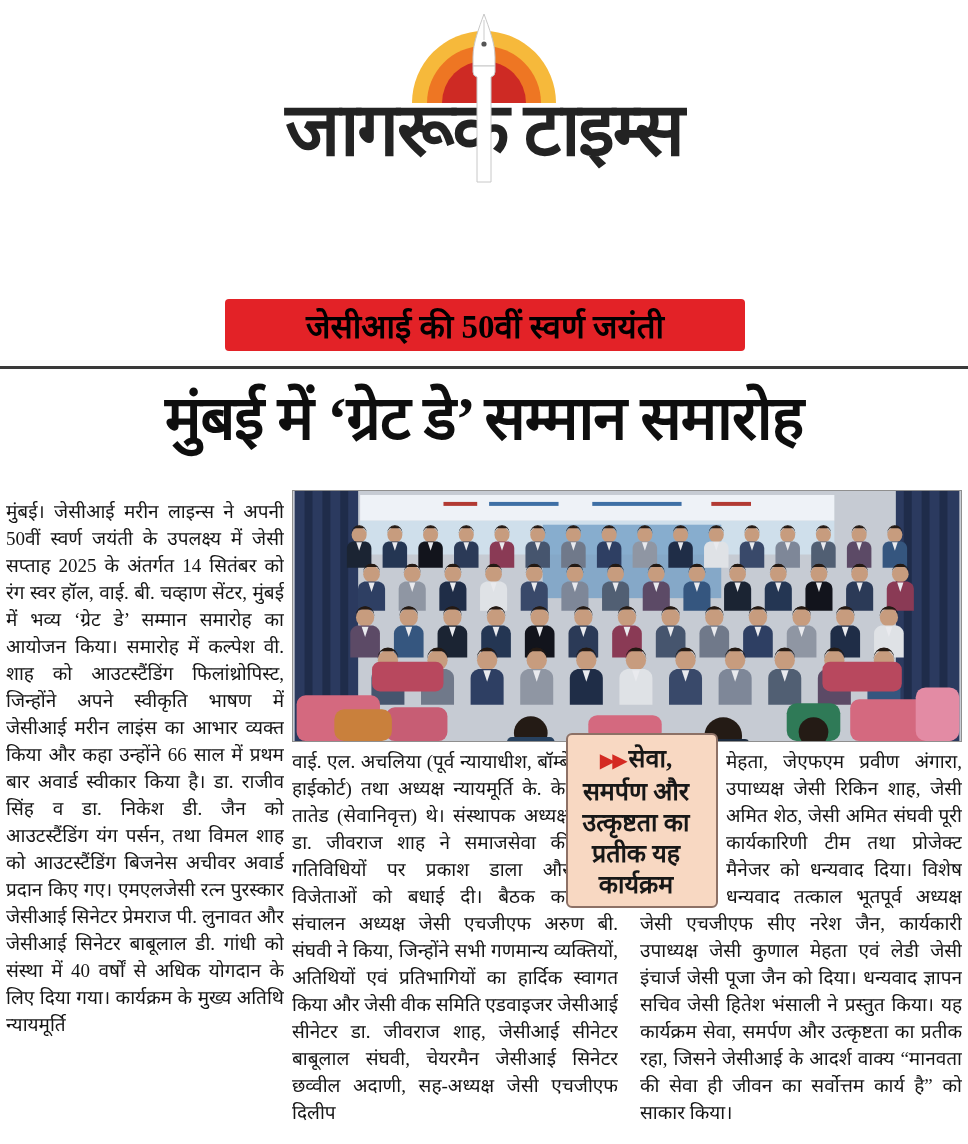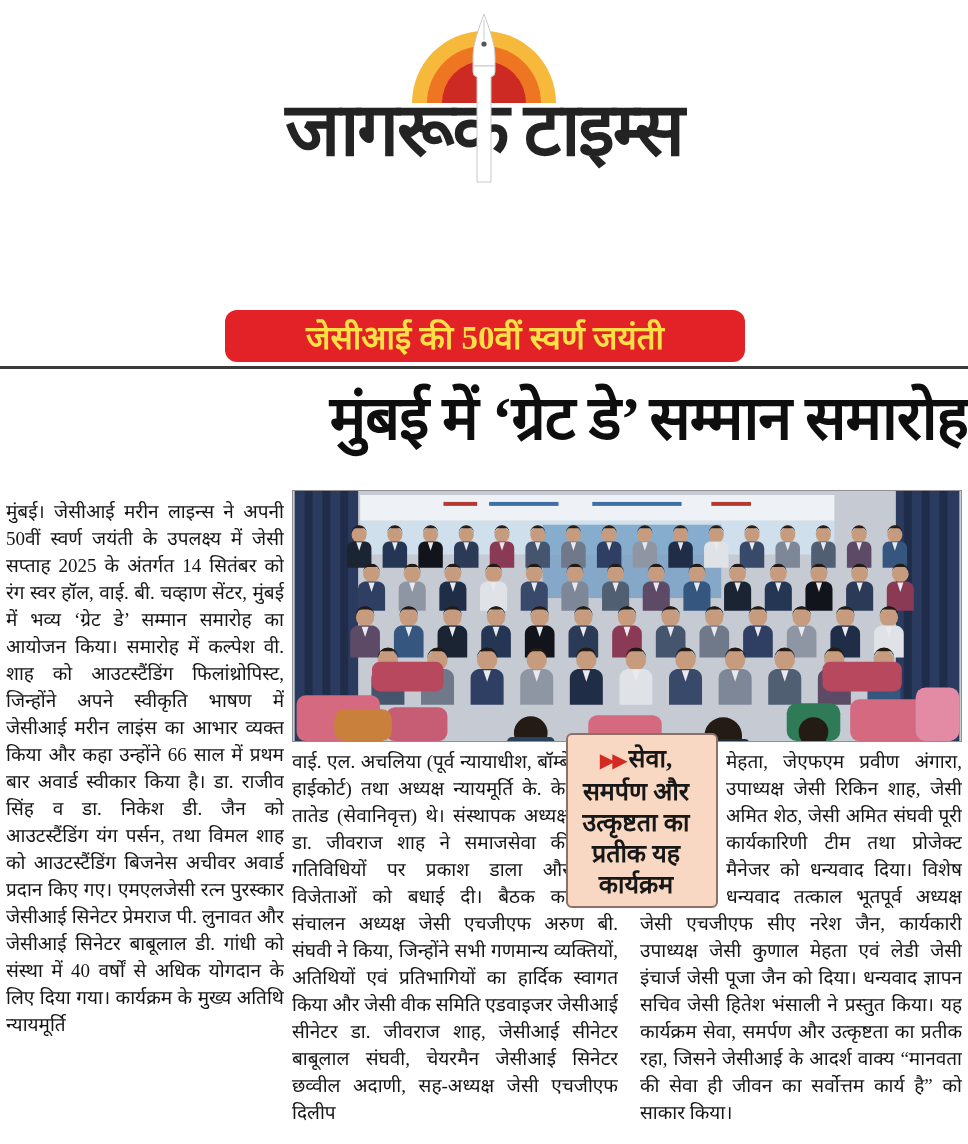--- a/index.html
+++ b/index.html
@@ -21,29 +21,29 @@
     font-size:27px;font-weight:600;color:#111;
   }
   .edition-line{
     position:absolute;left:0;top:256px;width:100%;text-align:center;
     font-family:"Liberation Sans","DejaVu Sans",sans-serif;
     font-size:27px;font-weight:700;color:#111;
   }
   
   .kicker-rule{position:absolute;left:0;top:366px;width:100%;height:3px;background:#3a3a3a;z-index:1;}
   .kicker-badge{
-    position:absolute;left:225px;top:310px;width:520px;height:52px;z-index:2;
-    background:#e32227;border-radius:12px;color:#fde047;
+    position:absolute;left:225px;top:299px;width:520px;height:52px;z-index:2;
+    background:#e32227;border-radius:4px;color:#000000;
     display:flex;align-items:center;justify-content:center;
     font-size:33px;font-weight:bold;white-space:nowrap;overflow:hidden;
   }
   
   .main-headline{
     position:absolute;left:0;top:378px;width:100%;margin:0;z-index:1;
-    text-align:right;font-size:61px;font-weight:bold;color:#0e0e0e;
+    text-align:center;font-size:61px;font-weight:bold;color:#0e0e0e;
     letter-spacing:-1px;line-height:1.35;
   }
   
   .photo-frame{
     position:absolute;left:292px;top:490px;width:670px;height:252px;
     border:1px solid #8f8f8f;box-sizing:border-box;background:#c9cdd4;z-index:1;overflow:hidden;
   }
   .photo-frame svg{display:block;}
   
   .callout-box{

